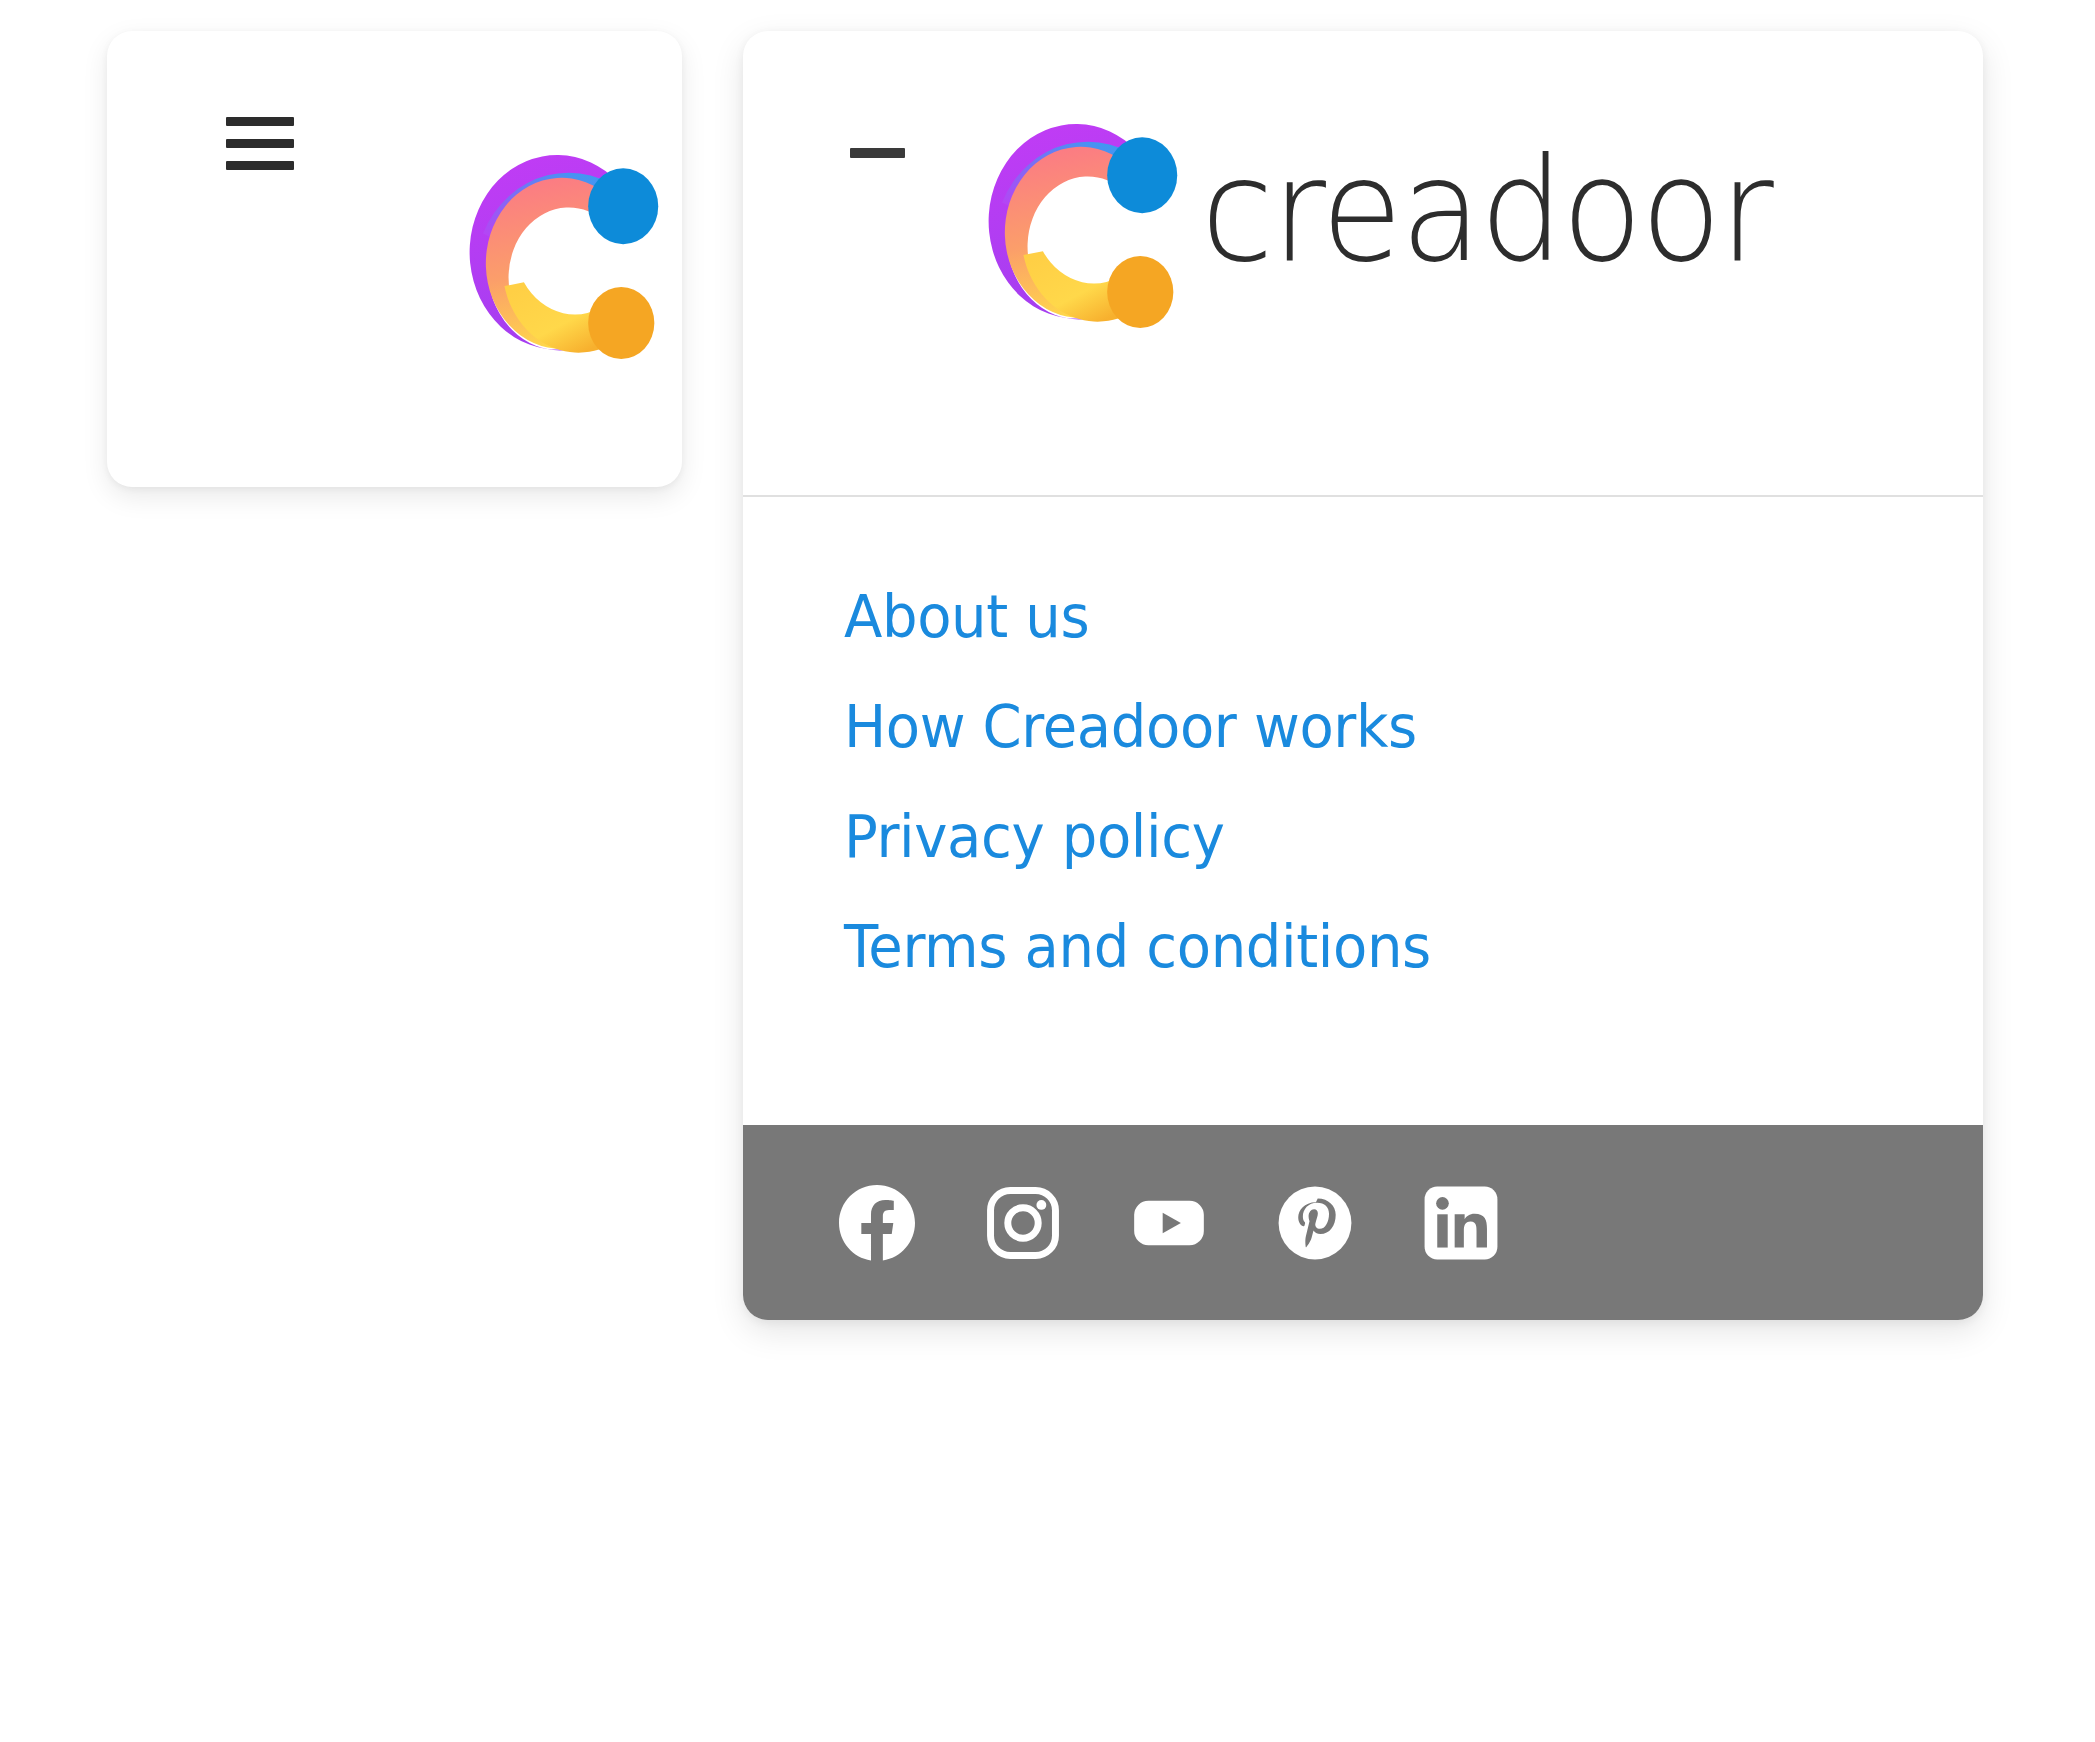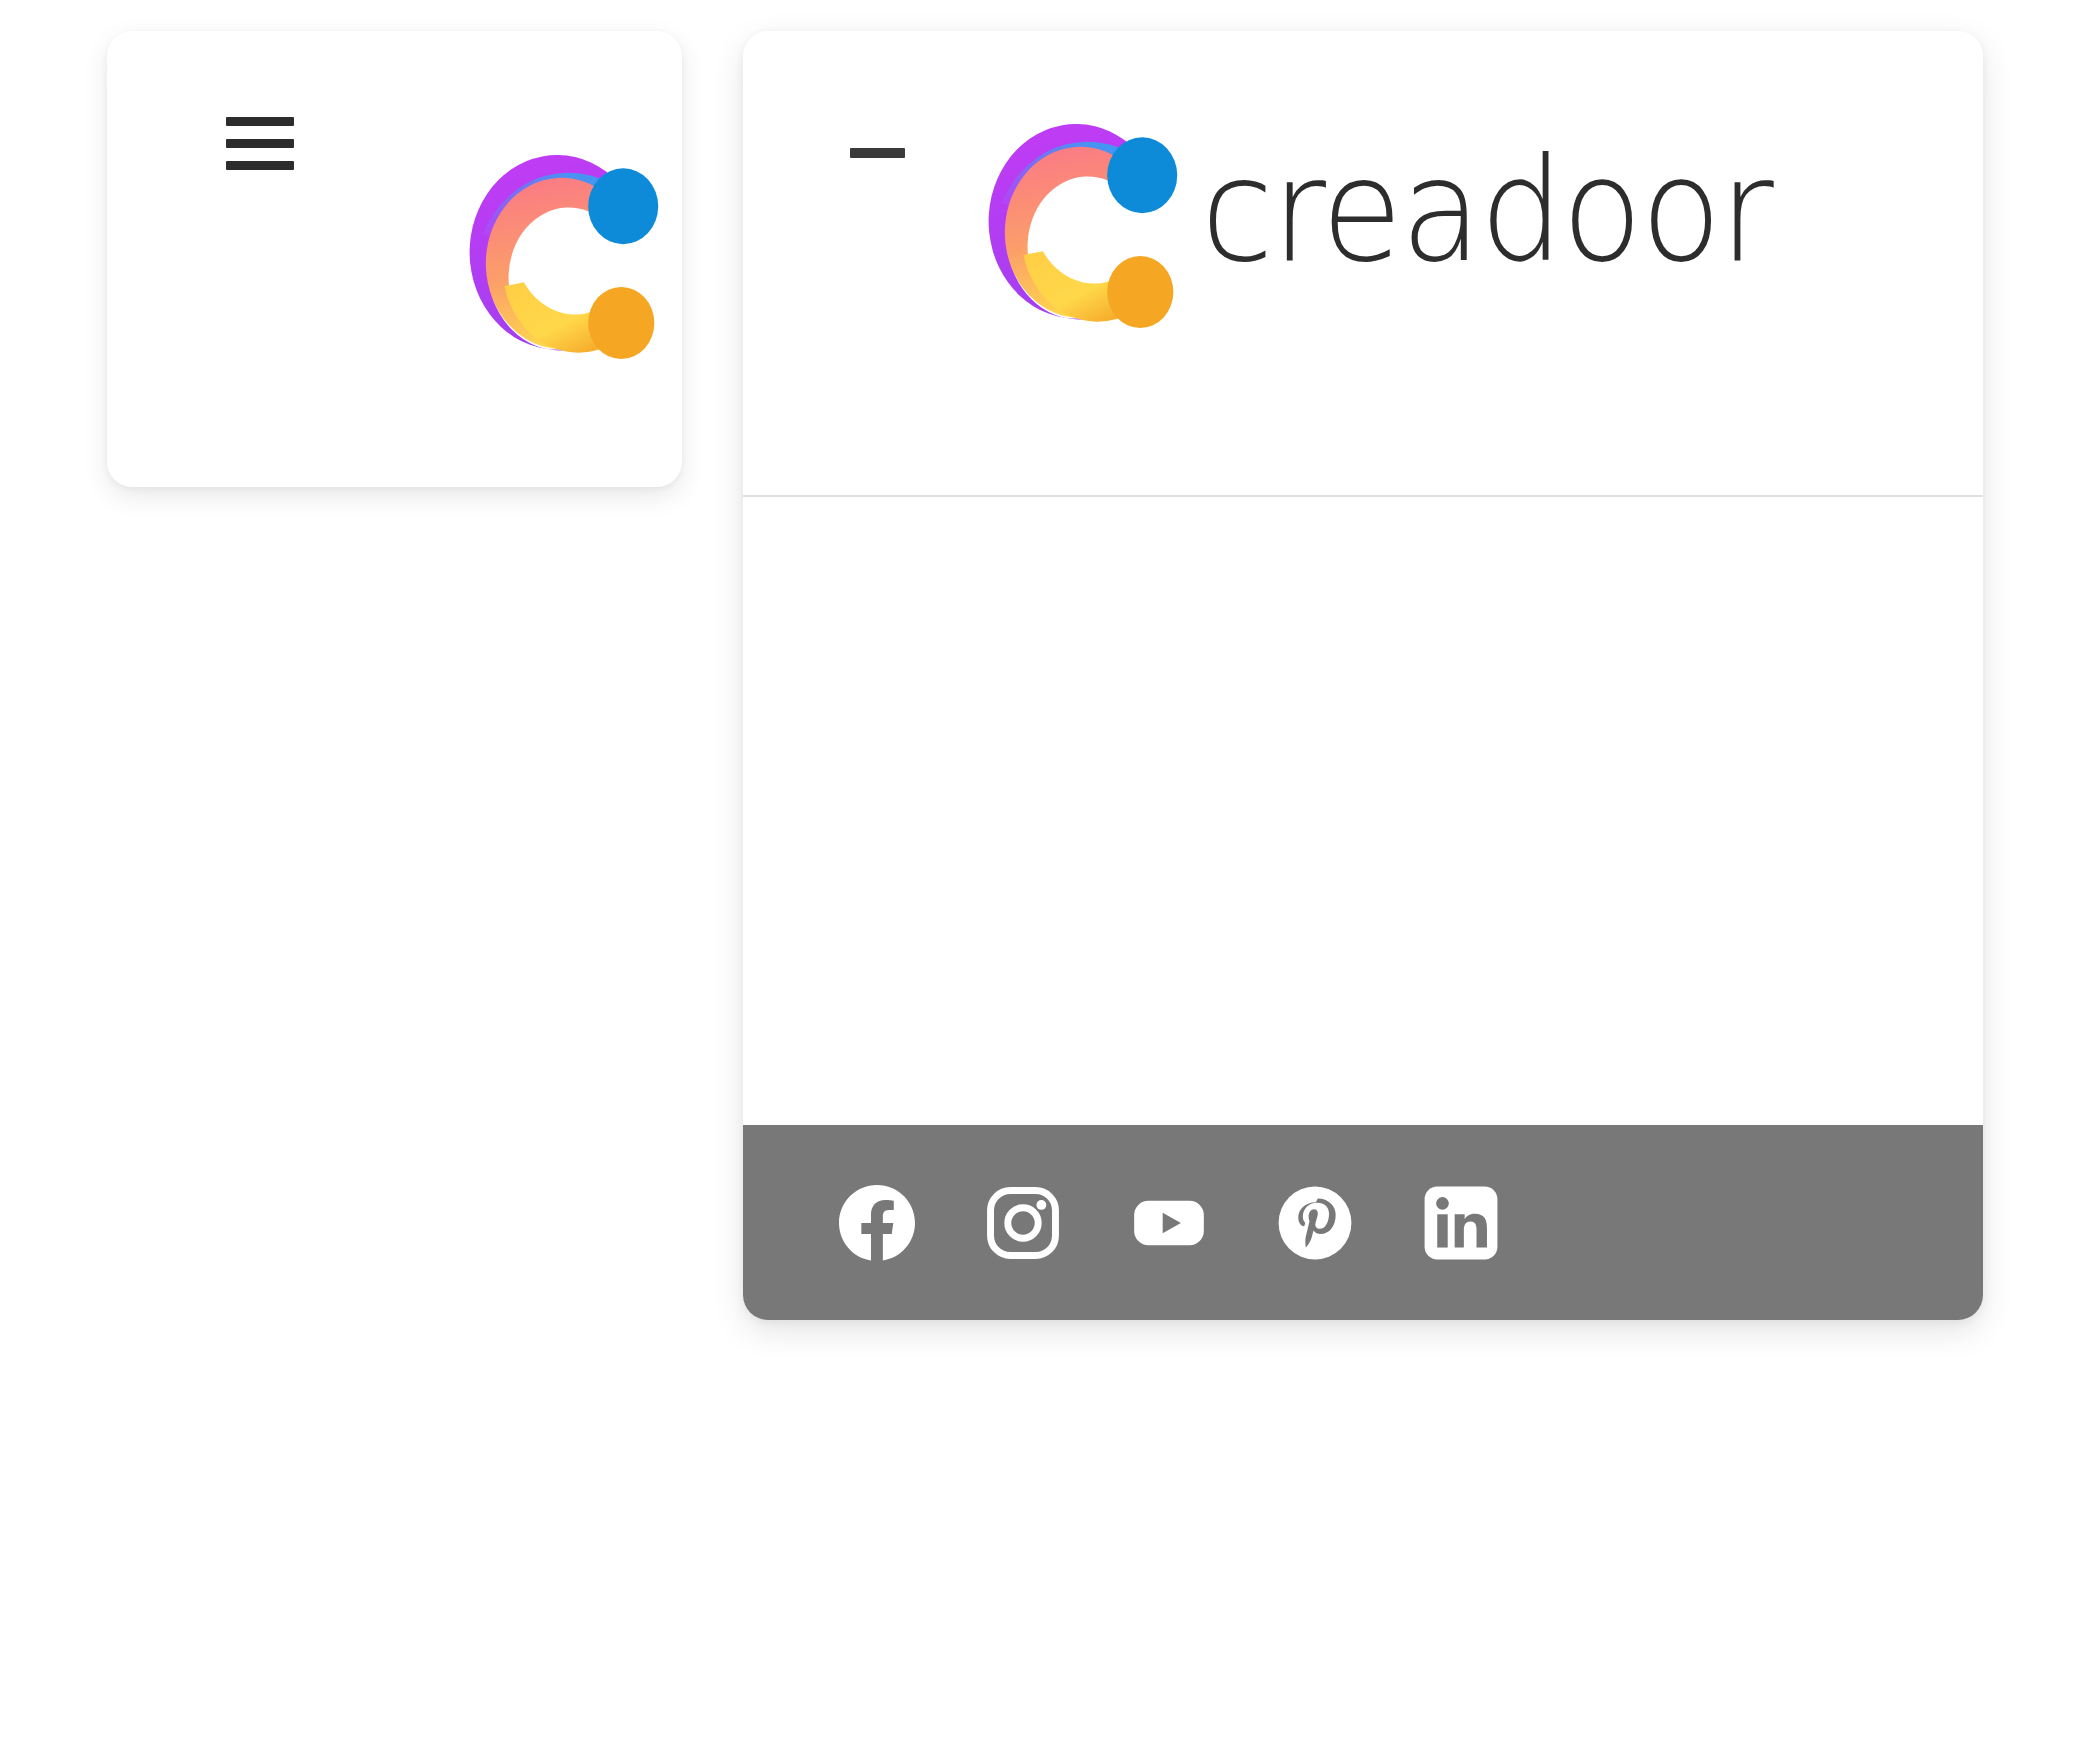--- a/index.html
+++ b/index.html
@@ -248,20 +248,26 @@
         <path d="M178 72 A78 88 0 1 0 160 200 A62 72 0 1 1 164 86 Z" fill="url(#gInnerB)"></path>
         <path d="M58 150 A78 88 0 0 0 186 196 L166 166 A62 72 0 0 1 78 146 Z" fill="url(#gBotB)"></path>
         <ellipse cx="180" cy="68" rx="36" ry="39" fill="#0d8bd9"></ellipse>
         <ellipse cx="178" cy="188" rx="34" ry="37" fill="#f5a623"></ellipse>
       </svg>
     </div>
 
     <div class="wordmark">creadoor</div>
   </div>
 
+  <nav class="menu-links">
+    <a class="menu-link" href="#">About us</a>
+    <a class="menu-link" href="#">How Creadoor works</a>
+    <a class="menu-link" href="#">Privacy policy</a>
+    <a class="menu-link" href="#">Terms and conditions</a>
+  </nav>
 
   <div class="social-bar">
 
     <a class="social-icon" href="#">
       <svg viewBox="0 0 48 48" xmlns="http://www.w3.org/2000/svg" aria-hidden="true">
         <path fill="#ffffff" d="M48 24C48 10.7 37.3 0 24 0S0 10.7 0 24c0 12 8.8 21.9 20.2 23.7V30.9h-6.1V24h6.1v-5.3c0-6 3.6-9.3 9-9.3 2.6 0 5.4.5 5.4.5v5.9h-3c-3 0-3.9 1.8-3.9 3.7V24h6.6l-1 6.9h-5.6v16.8C39.2 45.9 48 36 48 24z"></path>
       </svg>
     </a>
 
     <a class="social-icon" href="#">

